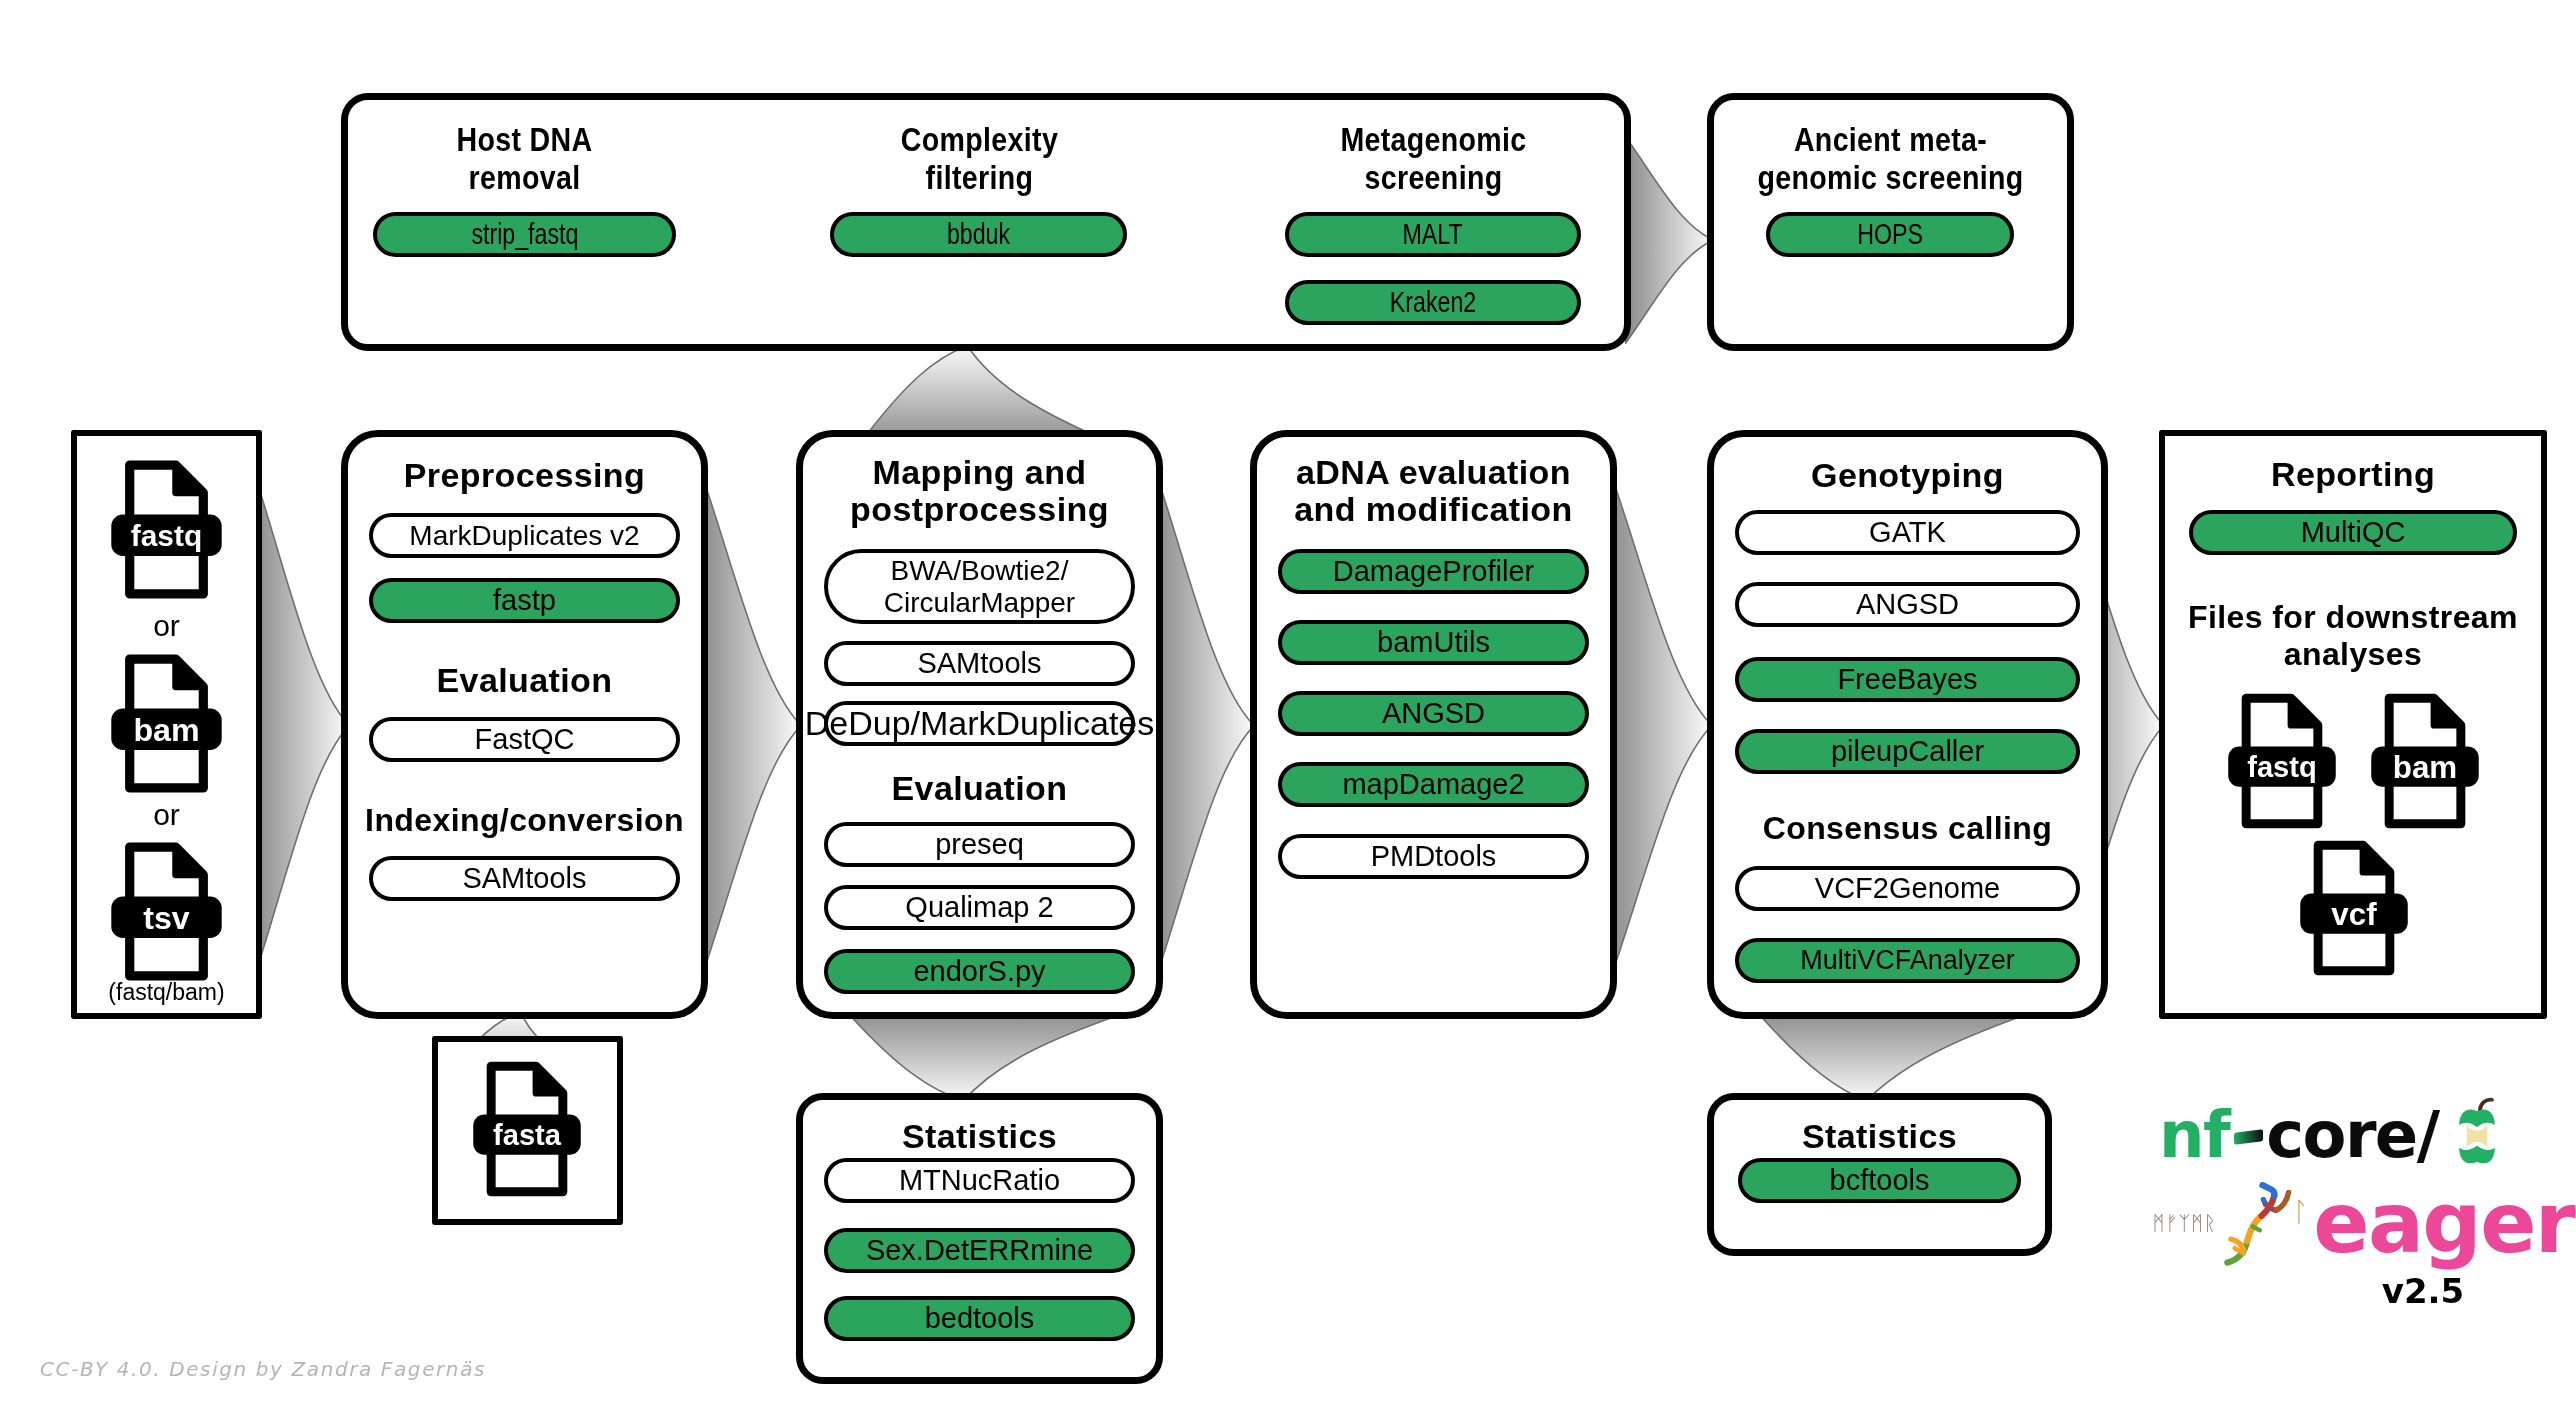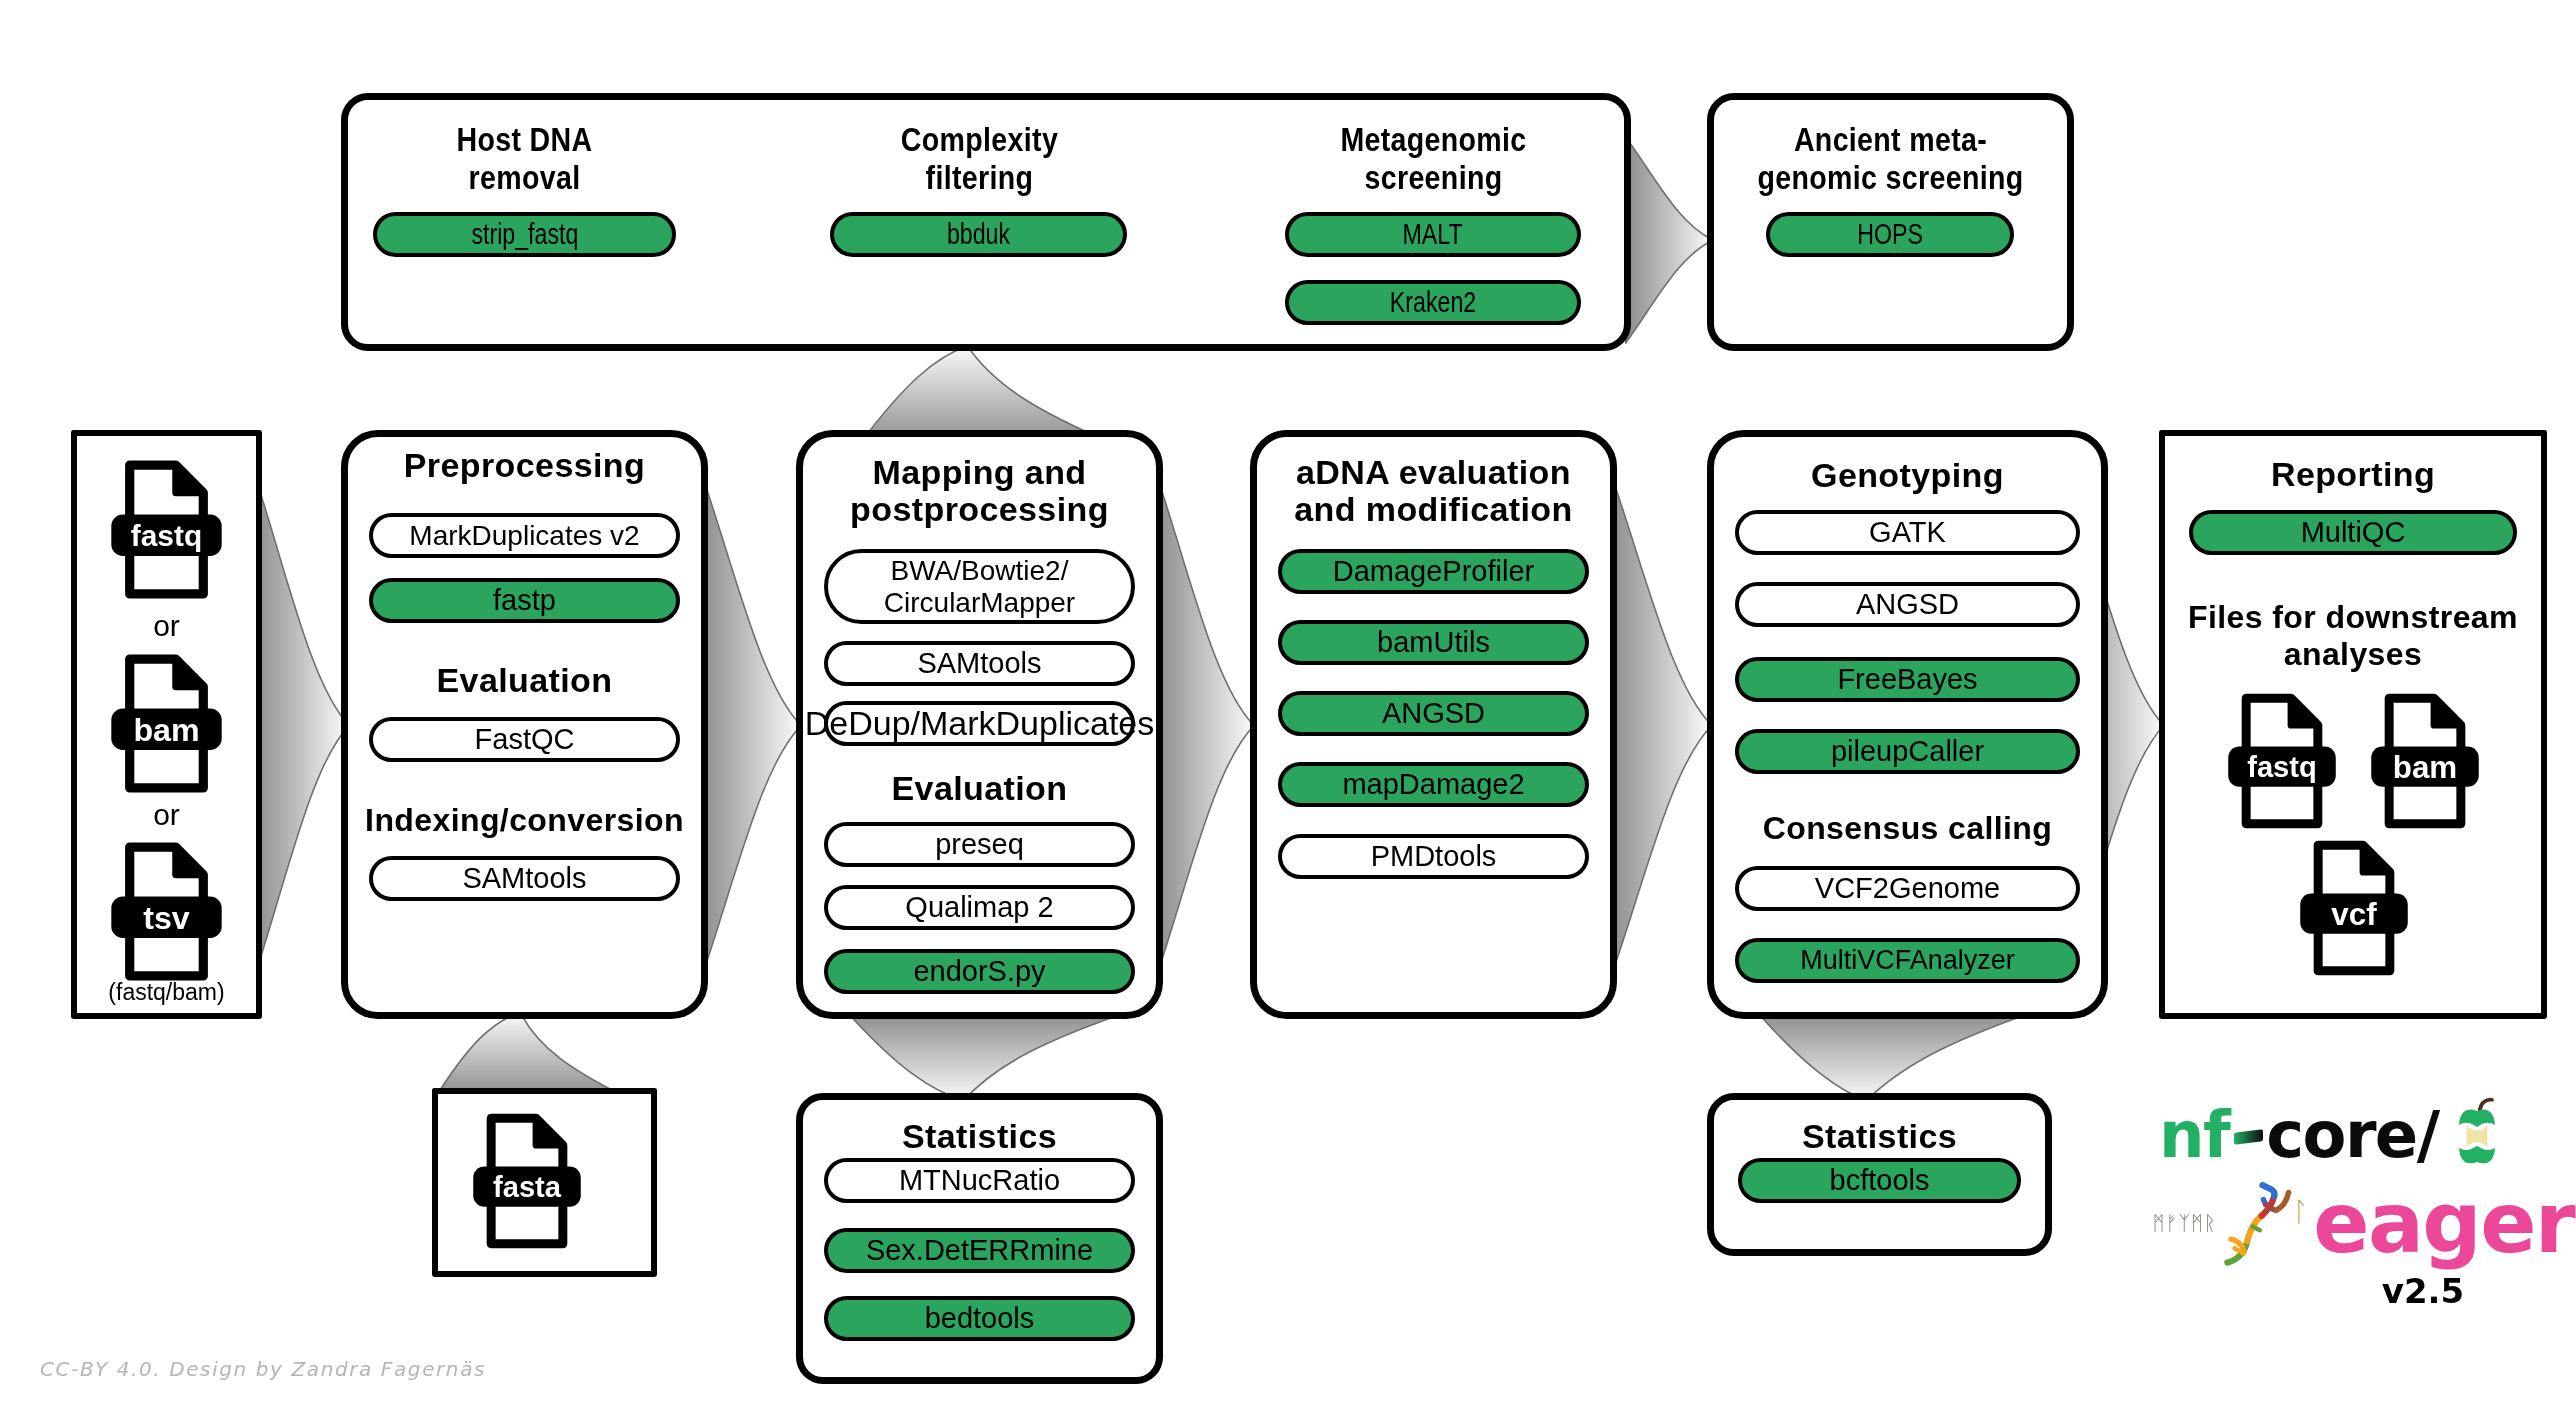--- a/index.html
+++ b/index.html
@@ -195,21 +195,21 @@
     <svg class="fileicon" style="left:32px; top:405px;" width="115" height="141" viewBox="0 0 100 122">
       <path d="M18,5 L58,5 L82,29 L82,117 L18,117 Z" fill="#fff" stroke="#000" stroke-width="8" stroke-linejoin="round"></path>
       <path d="M58,5 L58,29 L82,29 Z" fill="#000" stroke="#000" stroke-width="6" stroke-linejoin="round"></path>
       <rect x="2" y="48" width="96" height="36" rx="10" fill="#000"></rect>
       <text x="50" y="76" text-anchor="middle" fill="#fff" font-size="28" font-weight="bold" font-family="Liberation Sans, sans-serif">tsv</text>
     </svg>
     <div class="note" style="top:543px;">(fastq/bam)</div>
   </div>
 
   <div class="box rounded" style="left:341px; top:430px; width:367px; height:589px;">
-    <div class="btitle full" style="top:9px;">Preprocessing</div>
+    <div class="btitle full" style="top:19px;">Preprocessing</div>
     <div class="pill inset" style="top:76px; font-size:28px;">
       <span>MarkDuplicates v2</span>
     </div>
     <div class="pill green inset" style="top:141px;">
       <span>fastp</span>
     </div>
     <div class="btitle full" style="top:224px;">Evaluation</div>
     <div class="pill inset" style="top:280px;">
       <span>FastQC</span>
     </div>
@@ -313,21 +313,21 @@
       <text x="50" y="76" text-anchor="middle" fill="#fff" font-size="28" font-weight="bold" font-family="Liberation Sans, sans-serif">bam</text>
     </svg>
     <svg class="fileicon" style="left:133px; top:403px;" width="112" height="138" viewBox="0 0 100 122">
       <path d="M18,5 L58,5 L82,29 L82,117 L18,117 Z" fill="#fff" stroke="#000" stroke-width="8" stroke-linejoin="round"></path>
       <path d="M58,5 L58,29 L82,29 Z" fill="#000" stroke="#000" stroke-width="6" stroke-linejoin="round"></path>
       <rect x="2" y="48" width="96" height="36" rx="10" fill="#000"></rect>
       <text x="50" y="76" text-anchor="middle" fill="#fff" font-size="28" font-weight="bold" font-family="Liberation Sans, sans-serif">vcf</text>
     </svg>
   </div>
 
-  <div class="box sharp" style="left:432px; top:1088px; width:225px; height:189px;">
+  <div class="box sharp" style="left:432px; top:1036px; width:191px; height:189px;">
     <svg class="fileicon" style="left:33px; top:17.6px;" width="112" height="138" viewBox="0 0 100 122">
       <path d="M18,5 L58,5 L82,29 L82,117 L18,117 Z" fill="#fff" stroke="#000" stroke-width="8" stroke-linejoin="round"></path>
       <path d="M58,5 L58,29 L82,29 Z" fill="#000" stroke="#000" stroke-width="6" stroke-linejoin="round"></path>
       <rect x="2" y="48" width="96" height="36" rx="10" fill="#000"></rect>
       <text x="50" y="75" text-anchor="middle" fill="#fff" font-size="26" font-weight="bold" font-family="Liberation Sans, sans-serif">fasta</text>
     </svg>
   </div>
 
   <div class="box rounded-sm" style="left:796px; top:1093px; width:367px; height:291px;">
     <div class="btitle full" style="top:17px;">Statistics</div>

